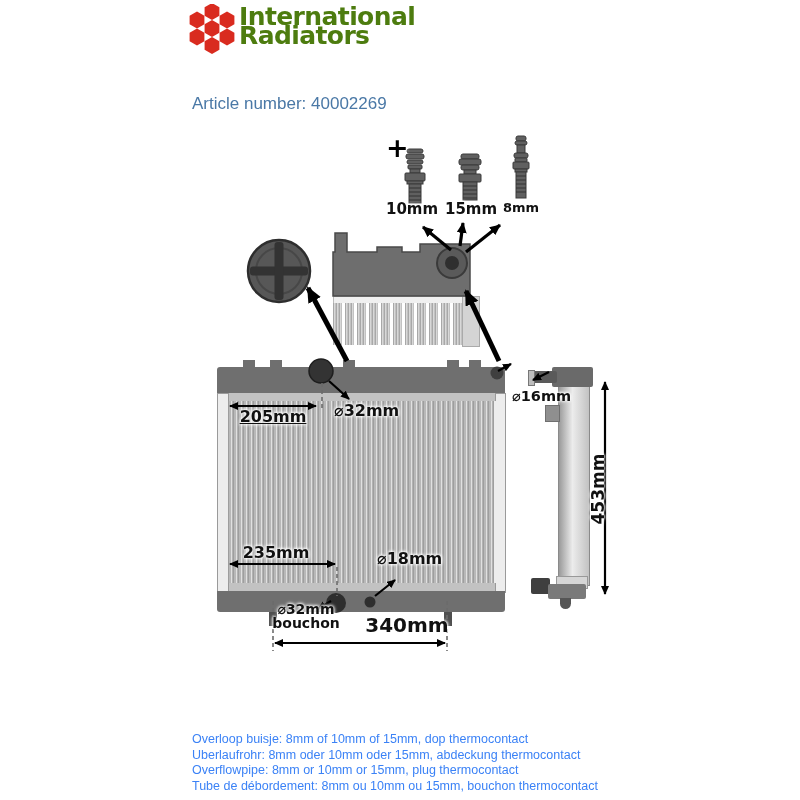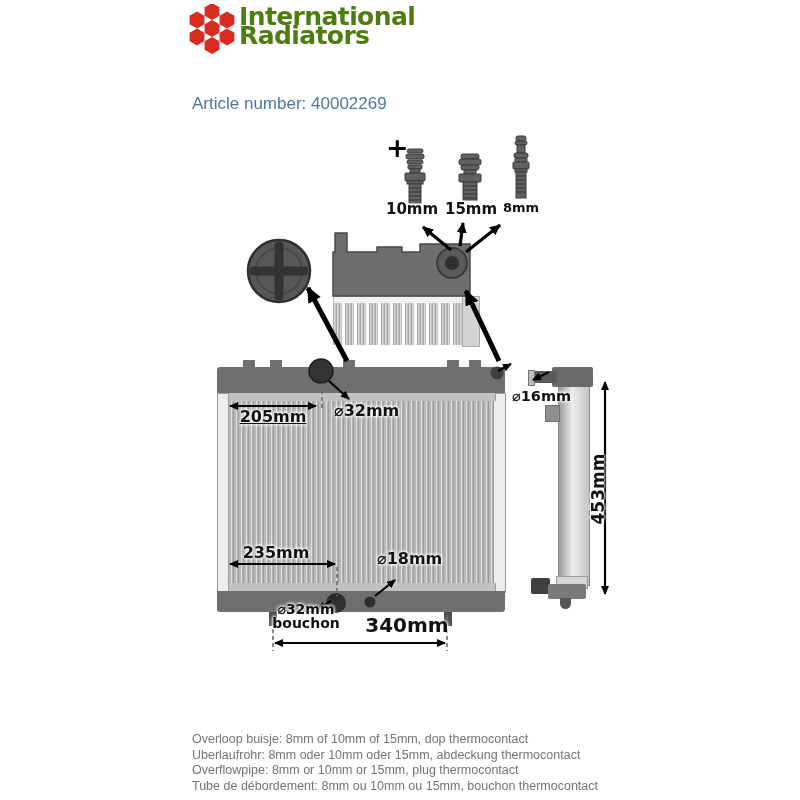--- a/index.html
+++ b/index.html
@@ -47,21 +47,21 @@
            background:linear-gradient(90deg,#9a9a9a,#ececec 45%,#c2c2c2);}
   .sv-top{left:552px;top:367px;width:41px;height:20px;background:#6a6a6a;border-radius:2px;}
   .sv-elbow{left:531px;top:371px;width:26px;height:12px;background:#5a5a5a;border-radius:2px;}
   .sv-elbowface{left:528px;top:370px;width:5px;height:14px;background:#bdbdbd;border:1px solid #777;}
   .sv-tab{left:545px;top:405px;width:13px;height:15px;background:#8f8f8f;border:1px solid #6f6f6f;}
   .sv-footlight{left:556px;top:576px;width:30px;height:11px;background:#d6d6d6;border:1px solid #999;}
   .sv-boss{left:531px;top:578px;width:19px;height:16px;background:#3f3f3f;border-radius:2px;}
   .sv-collar{left:548px;top:584px;width:38px;height:15px;background:#7a7a7a;border-radius:2px;}
   .sv-tip{left:560px;top:598px;width:11px;height:11px;background:#555;border-radius:0 0 50% 50%;}
   
-  .notes{left:192px;top:732px;font-size:12.5px;line-height:15.6px;color:#737373;}
+  .notes{left:192px;top:732px;font-size:12.5px;line-height:15.6px;color:#3b82f6;}
   svg{display:block;}
 </style>
 </head>
 <body>
 
 <div class="canvas">
 
   <svg class="abs" style="left:186px;top:4px;" width="52" height="50" viewBox="0 0 52 50">
     <g fill="var(--brand-red,#d92b1f)">
       <polygon transform="translate(11,16)" points="0,-8.5 7.4,-4.25 7.4,4.25 0,8.5 -7.4,4.25 -7.4,-4.25"></polygon>

